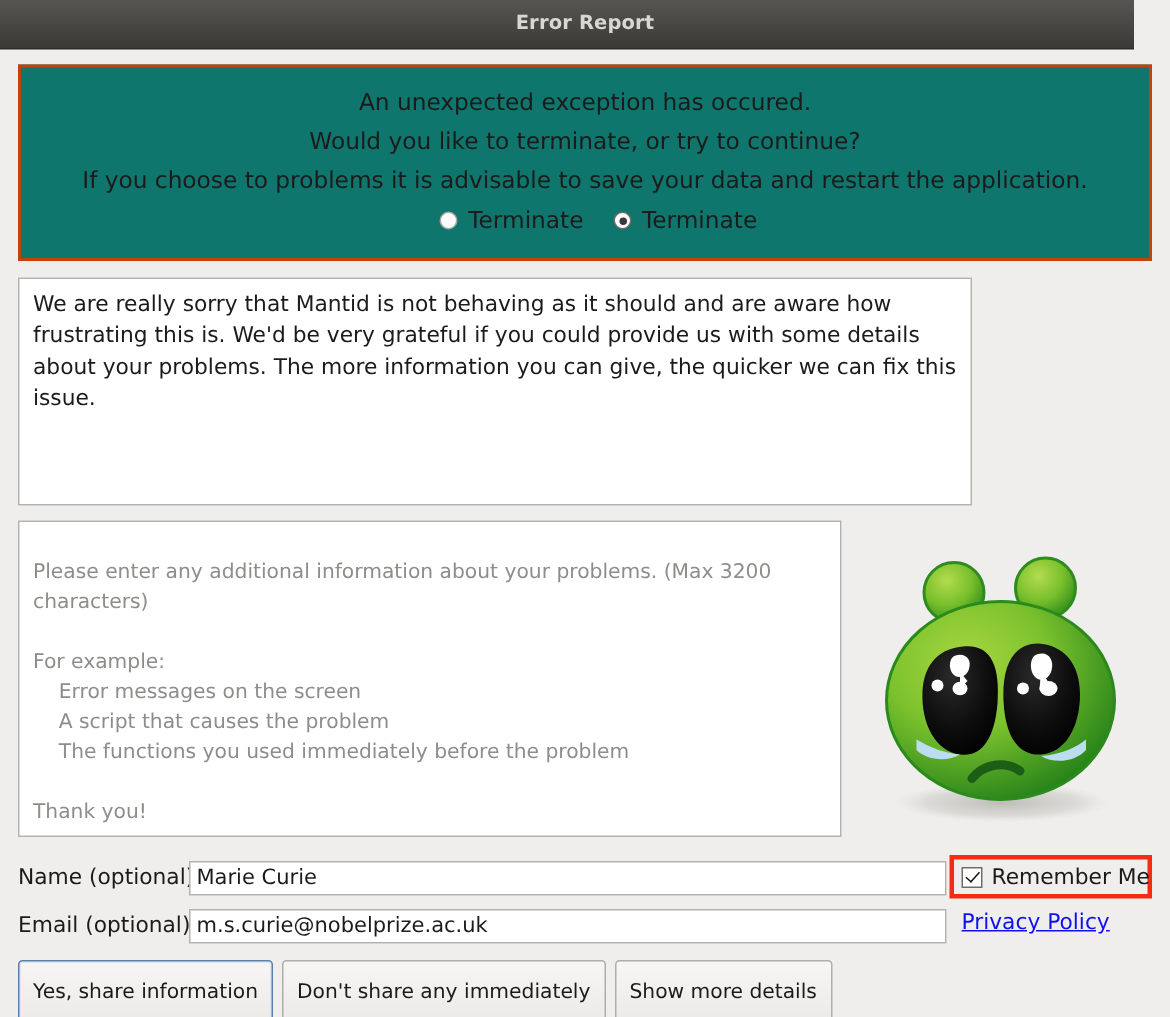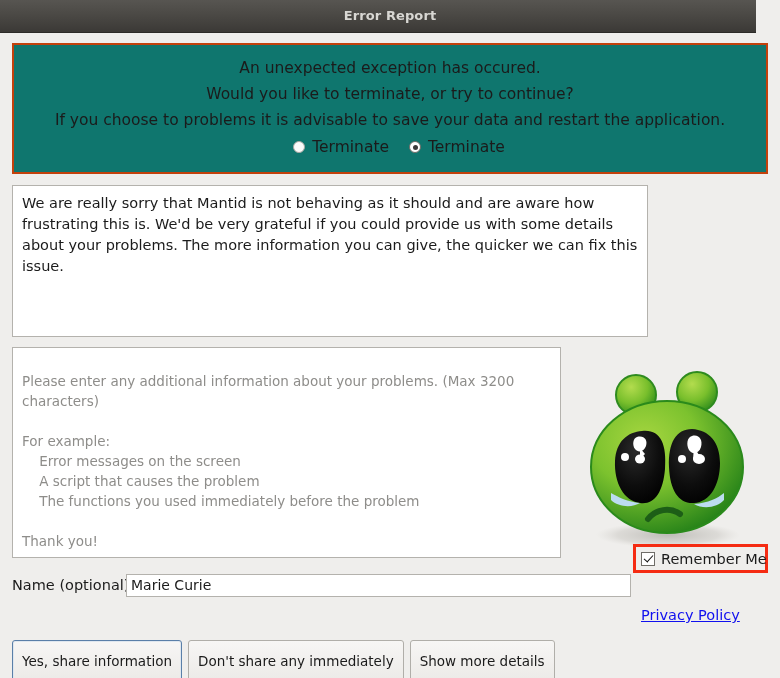--- a/index.html
+++ b/index.html
@@ -170,21 +170,21 @@
     line-height: 21px;
     font-family: "DejaVu Sans", "Liberation Sans", sans-serif;
     outline: none;
   }
   .name-input { width: 505px; }
   .email-input { width: 505px; }
 
   
   .remember-highlight {
     position: absolute;
-    left: 633px; top: 544px;
+    left: 633px; top: 570px;
     width: 135px;
     height: 29px;
     border: 3px solid #f52b12;
     background: #efeeec;
     box-sizing: border-box;
     display: flex;
     align-items: center;
     padding-left: 5px;
     gap: 6px;
   }
@@ -348,20 +348,24 @@
 
       <path d="M82 172 C90 162, 104 160, 114 167" stroke="#1d5e17" stroke-width="6" fill="none" stroke-linecap="round"></path>
     </svg>
   </div>
 
   <div class="field-row row-name">
     <span class="field-label">Name (optional)</span>
     <input class="field-input name-input" type="text" value="Marie Curie" style="">
   </div>
 
+  <div class="field-row row-email">
+    <span class="field-label">Email (optional)</span>
+    <input class="field-input email-input" type="text" value="m.s.curie@nobelprize.ac.uk" style="">
+  </div>
 
   <div class="remember-highlight">
     <span class="checkbox checked"></span>
     <span class="remember-label">Remember Me</span>
   </div>
 
   <a class="privacy-link">Privacy Policy</a>
 
   <div class="button-bar">
     <button class="btn focused">Yes, share information</button>

